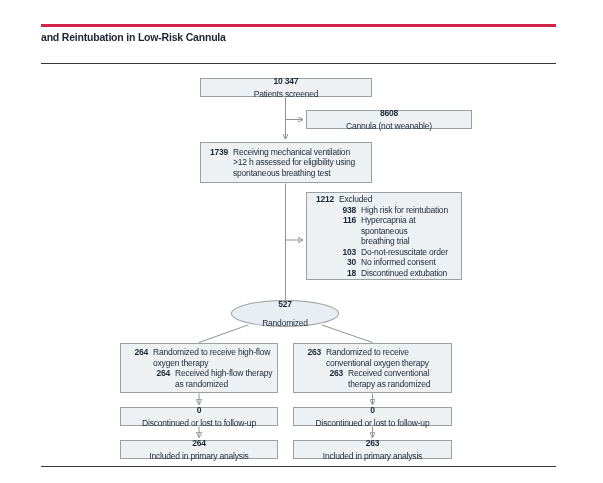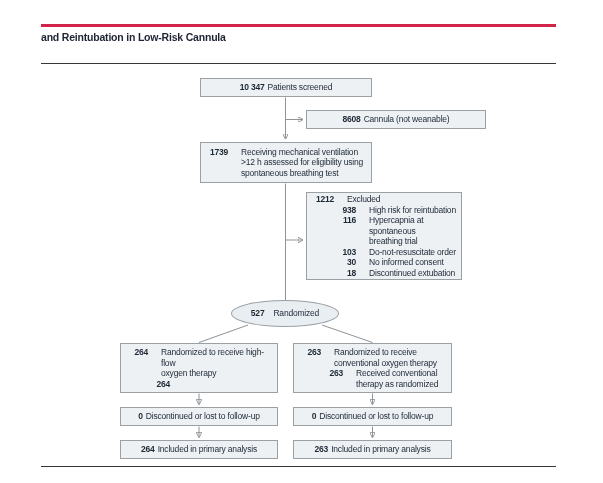--- a/index.html
+++ b/index.html
@@ -12,27 +12,27 @@
   .title{position:absolute;left:41px;top:30px;width:530px;font-size:10.5px;font-weight:bold;
          line-height:14.5px;letter-spacing:-0.2px;color:#1d2433;}
   .hairline{position:absolute;left:41px;width:515px;height:1.2px;background:#34383d;}
   .hairline.top{top:63px;}
   .hairline.bottom{top:466px;}
   .connectors{position:absolute;left:0;top:0;width:603px;height:483px;}
   .connectors path{stroke:#8f9396;stroke-width:1;fill:none;}
 
   .node{
     position:absolute;box-sizing:border-box;background:#eef1f4;border:1px solid #9aa0a4;
-    font-size:8.5px;line-height:10.5px;letter-spacing:-0.2px;color:#1d2836;
+    font-size:8.5px;line-height:10.5px;letter-spacing:-0.2px;color:#1d2836;flex-direction:column;
   }
   .node .num{font-weight:bold;white-space:nowrap;}
   .node .lbl{white-space:pre-line;}
   .node.center{display:flex;align-items:center;justify-content:center;gap:3px;}
   .node.rows{display:flex;flex-direction:column;justify-content:center;padding:2px 2px 2px 5px;}
-  .node.rows .row{display:grid;grid-template-columns:22px 1fr;column-gap:13px;}
+  .node.rows .row{display:grid;grid-template-columns:22px 1fr;column-gap:5px;}
   .node.rows .row .num{text-align:right;}
   .node.rows .row.sub{padding-left:22px;}
   .node.ellipse{border-radius:50%;background:#e9eef3;display:flex;align-items:center;justify-content:center;gap:9px;}
 </style>
 </head>
 <body>
 
 <div class="page">
 
   <div class="rule-red"></div>
@@ -59,21 +59,21 @@
     <path d="M372.5 393.5 V404" marker-end="url(#arw)"></path>
     <path d="M199 426.5 V437" marker-end="url(#arw)"></path>
     <path d="M372.5 426.5 V437" marker-end="url(#arw)"></path>
   </svg>
 
   <div class="node center" style="left:200px;top:78px;width:172px;height:19px">
     <span class="num">10 347</span>
     <span class="lbl">Patients screened</span>
   </div>
 
-  <div class="node center" style="left:306px;top:110px;width:180px;height:19px">
+  <div class="node center" style="left:306px;top:110px;width:166px;height:19px">
     <span class="num">8608</span>
     <span class="lbl">Cannula (not weanable)</span>
   </div>
 
   <div class="node rows" style="left:200px;top:142px;width:172px;height:41px">
     <div class="row">
       <span class="num">1739</span>
       <span class="lbl">Receiving mechanical ventilation
 &gt;12 h assessed for eligibility using
 spontaneous breathing test</span>
@@ -114,20 +114,22 @@
   </div>
 
   <div class="node rows" style="left:120px;top:343px;width:158px;height:50px">
     <div class="row">
       <span class="num">264</span>
       <span class="lbl">Randomized to receive high-flow
 oxygen therapy</span>
     </div>
     <div class="row sub">
       <span class="num">264</span>
+      <span class="lbl">Received high-flow therapy
+as randomized</span>
     </div>
   </div>
 
   <div class="node rows" style="left:293px;top:343px;width:159px;height:50px">
     <div class="row">
       <span class="num">263</span>
       <span class="lbl">Randomized to receive
 conventional oxygen therapy</span>
     </div>
     <div class="row sub">

